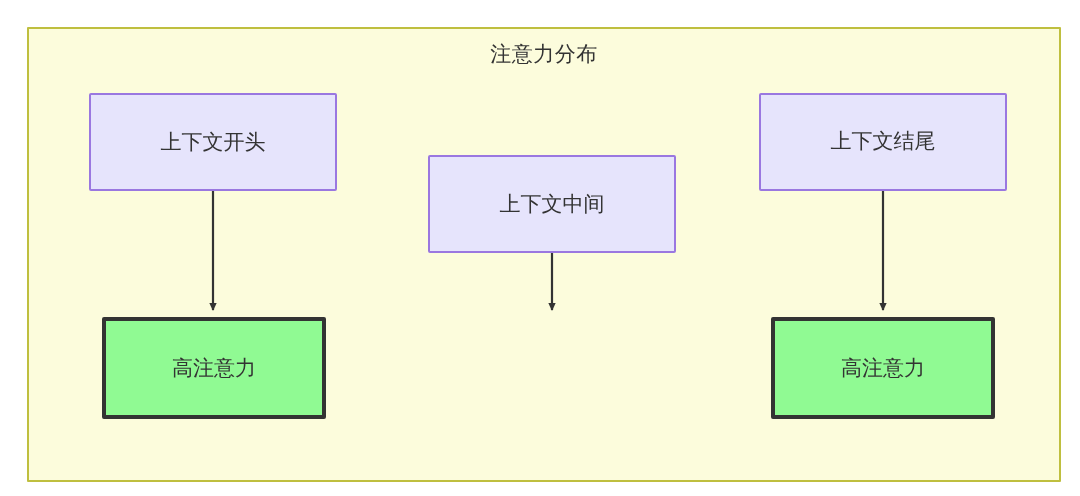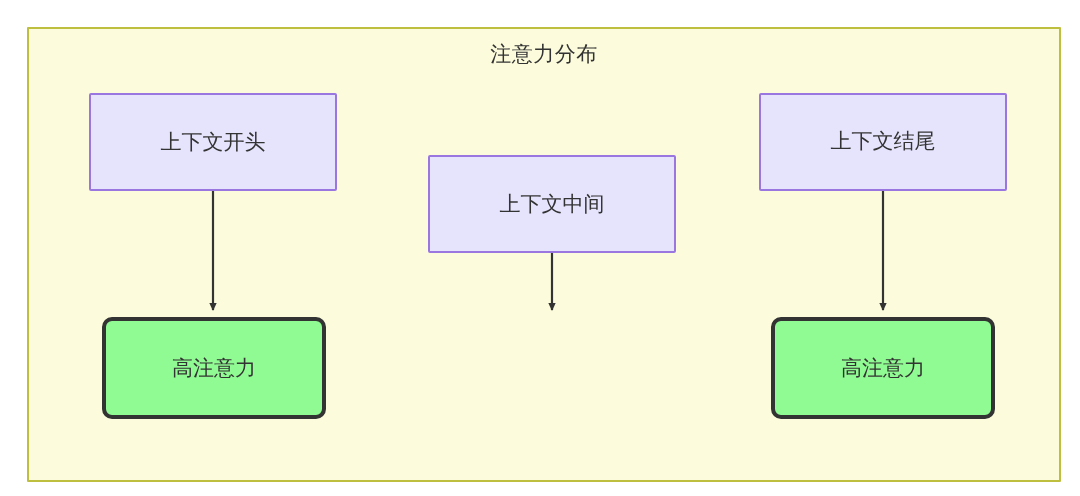--- a/index.html
+++ b/index.html
@@ -66,21 +66,21 @@
     background: #e6e4fc;
     border: 2px solid #9a77e0;
     border-radius: 2px;
     font-size: 21px;
   }
 
   .node-bottom {
     width: 224px;
     height: 102px;
     border: 4px solid #333333;
-    border-radius: 10px;
+    border-radius: 2px;
     font-size: 21px;
   }
 
   .fill-green  { background: #90fa93; }
   .fill-salmon { background: #fb9098; }
 
   
   .col1-top { left: 89px;  top: 93px; }
   .col2-top { left: 428px; top: 107px; margin-top: 48px; }
   .col3-top { left: 759px; top: 93px; font-family: Liberation Serif, serif; }

